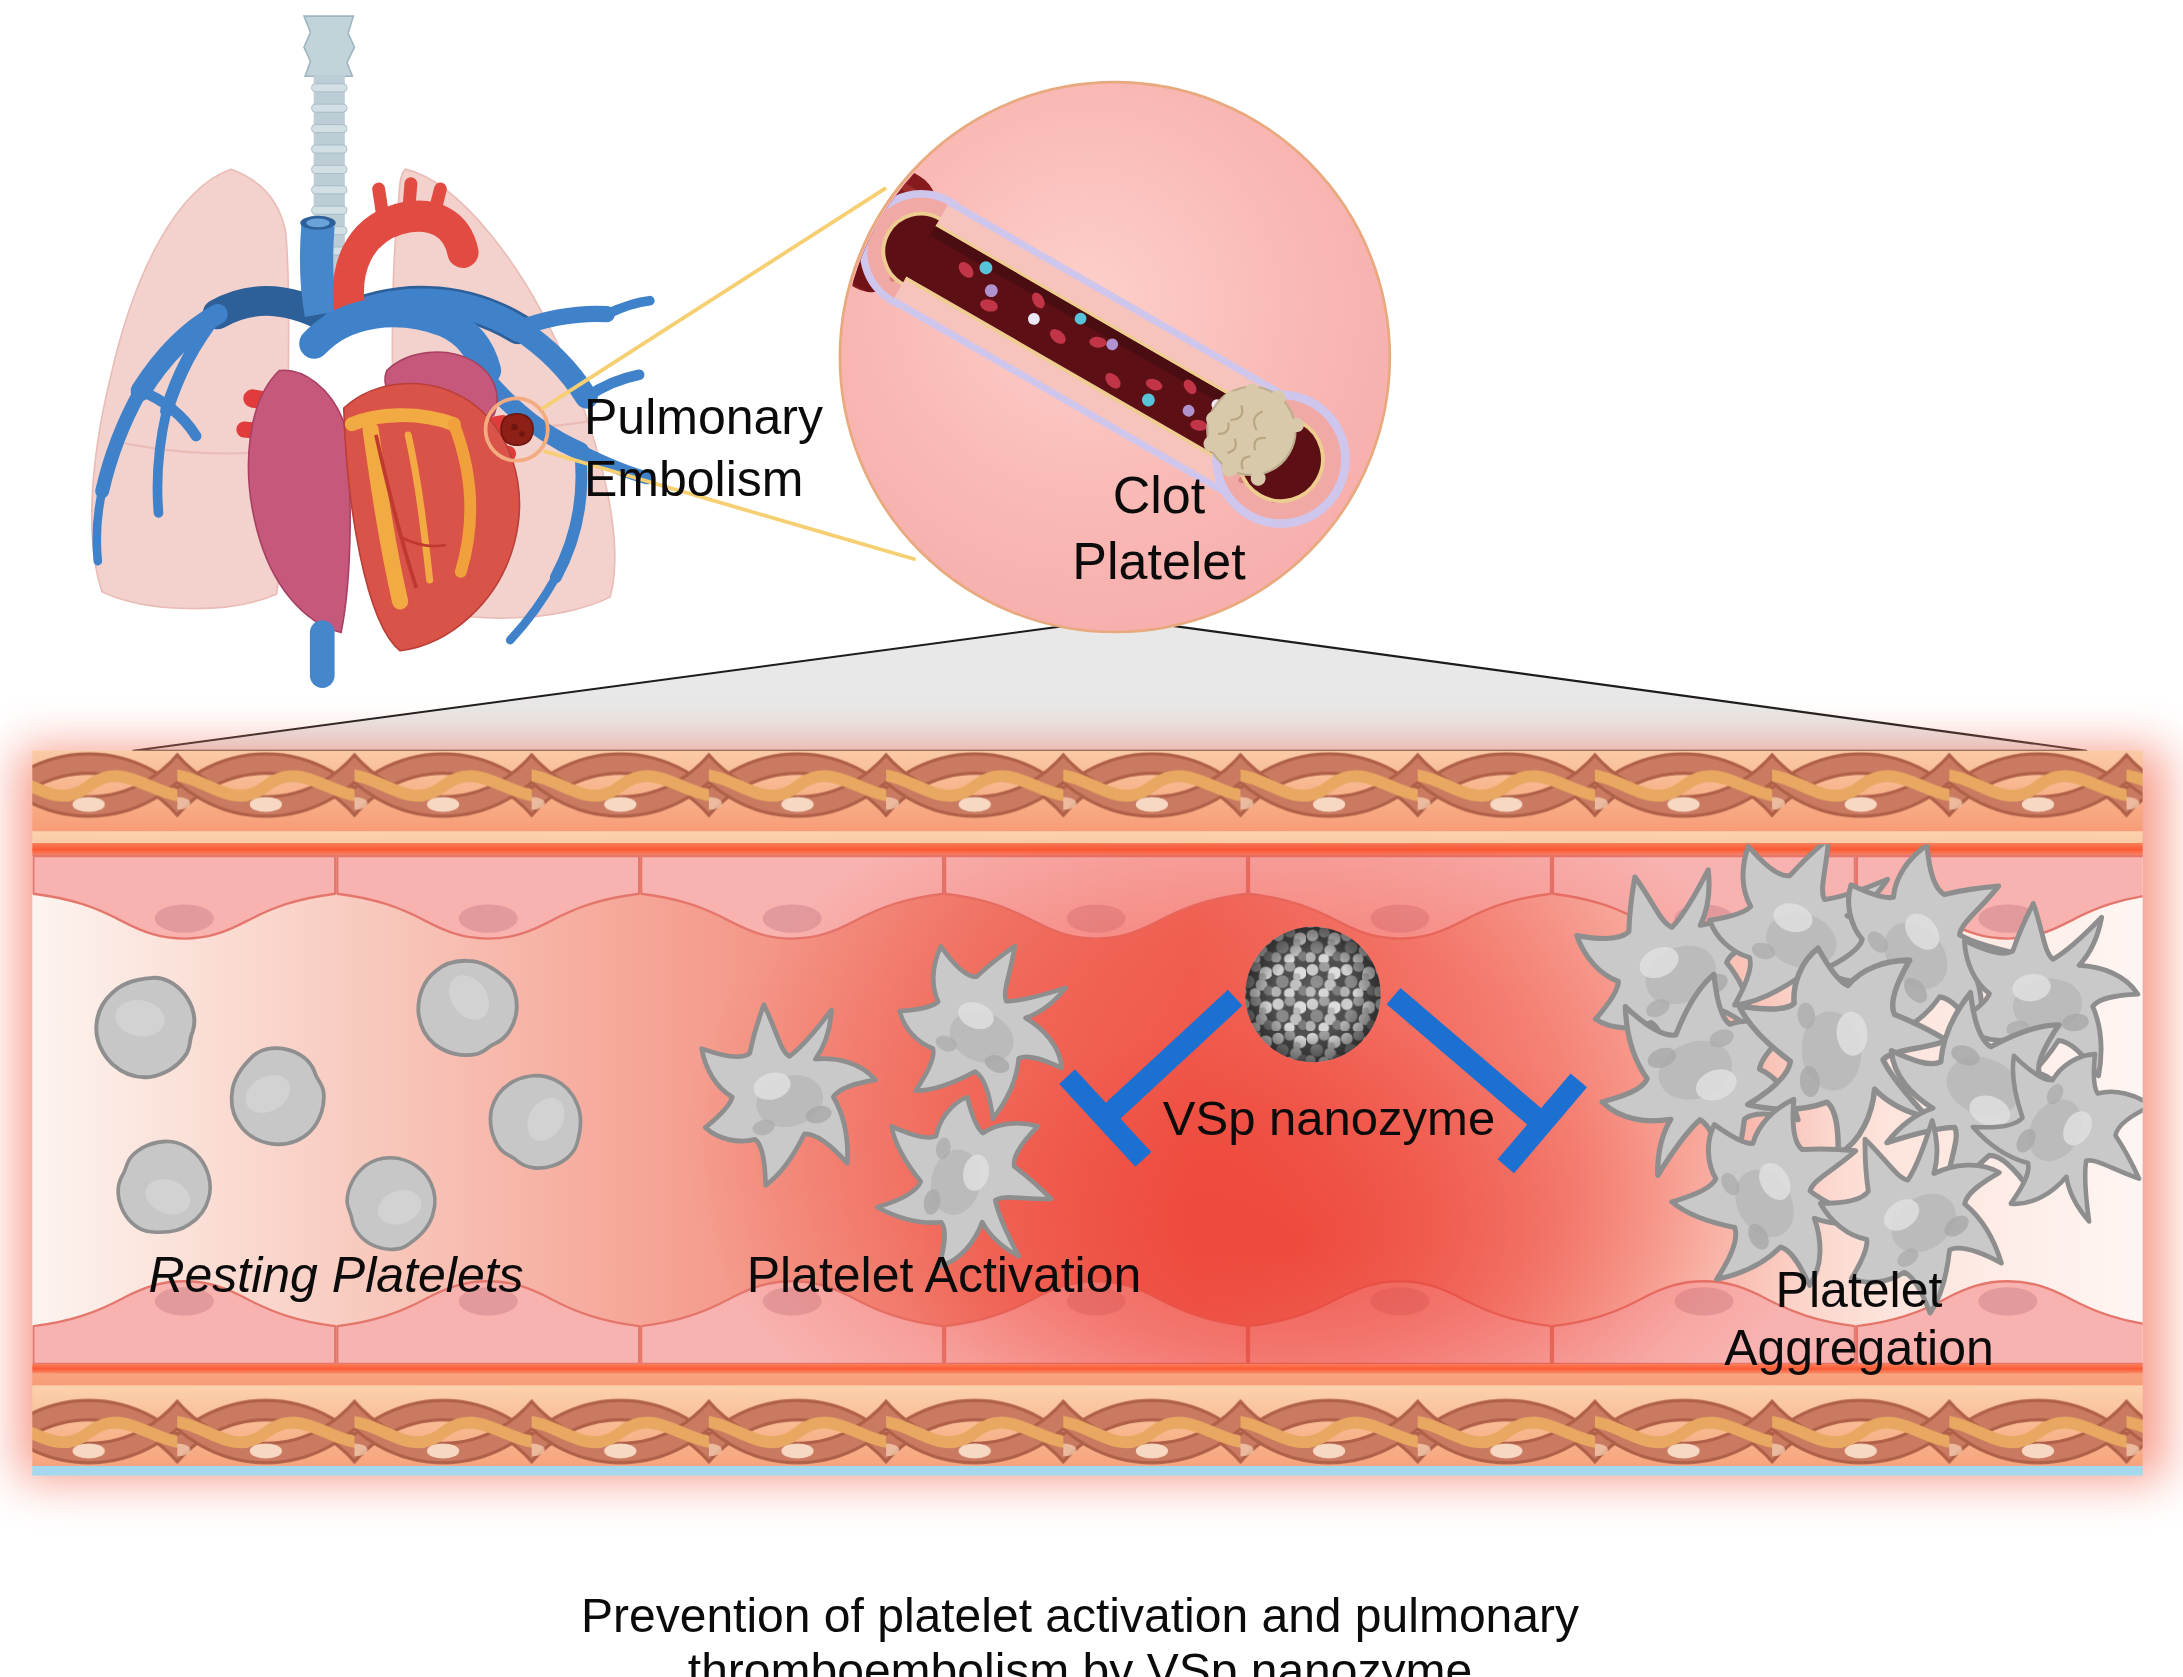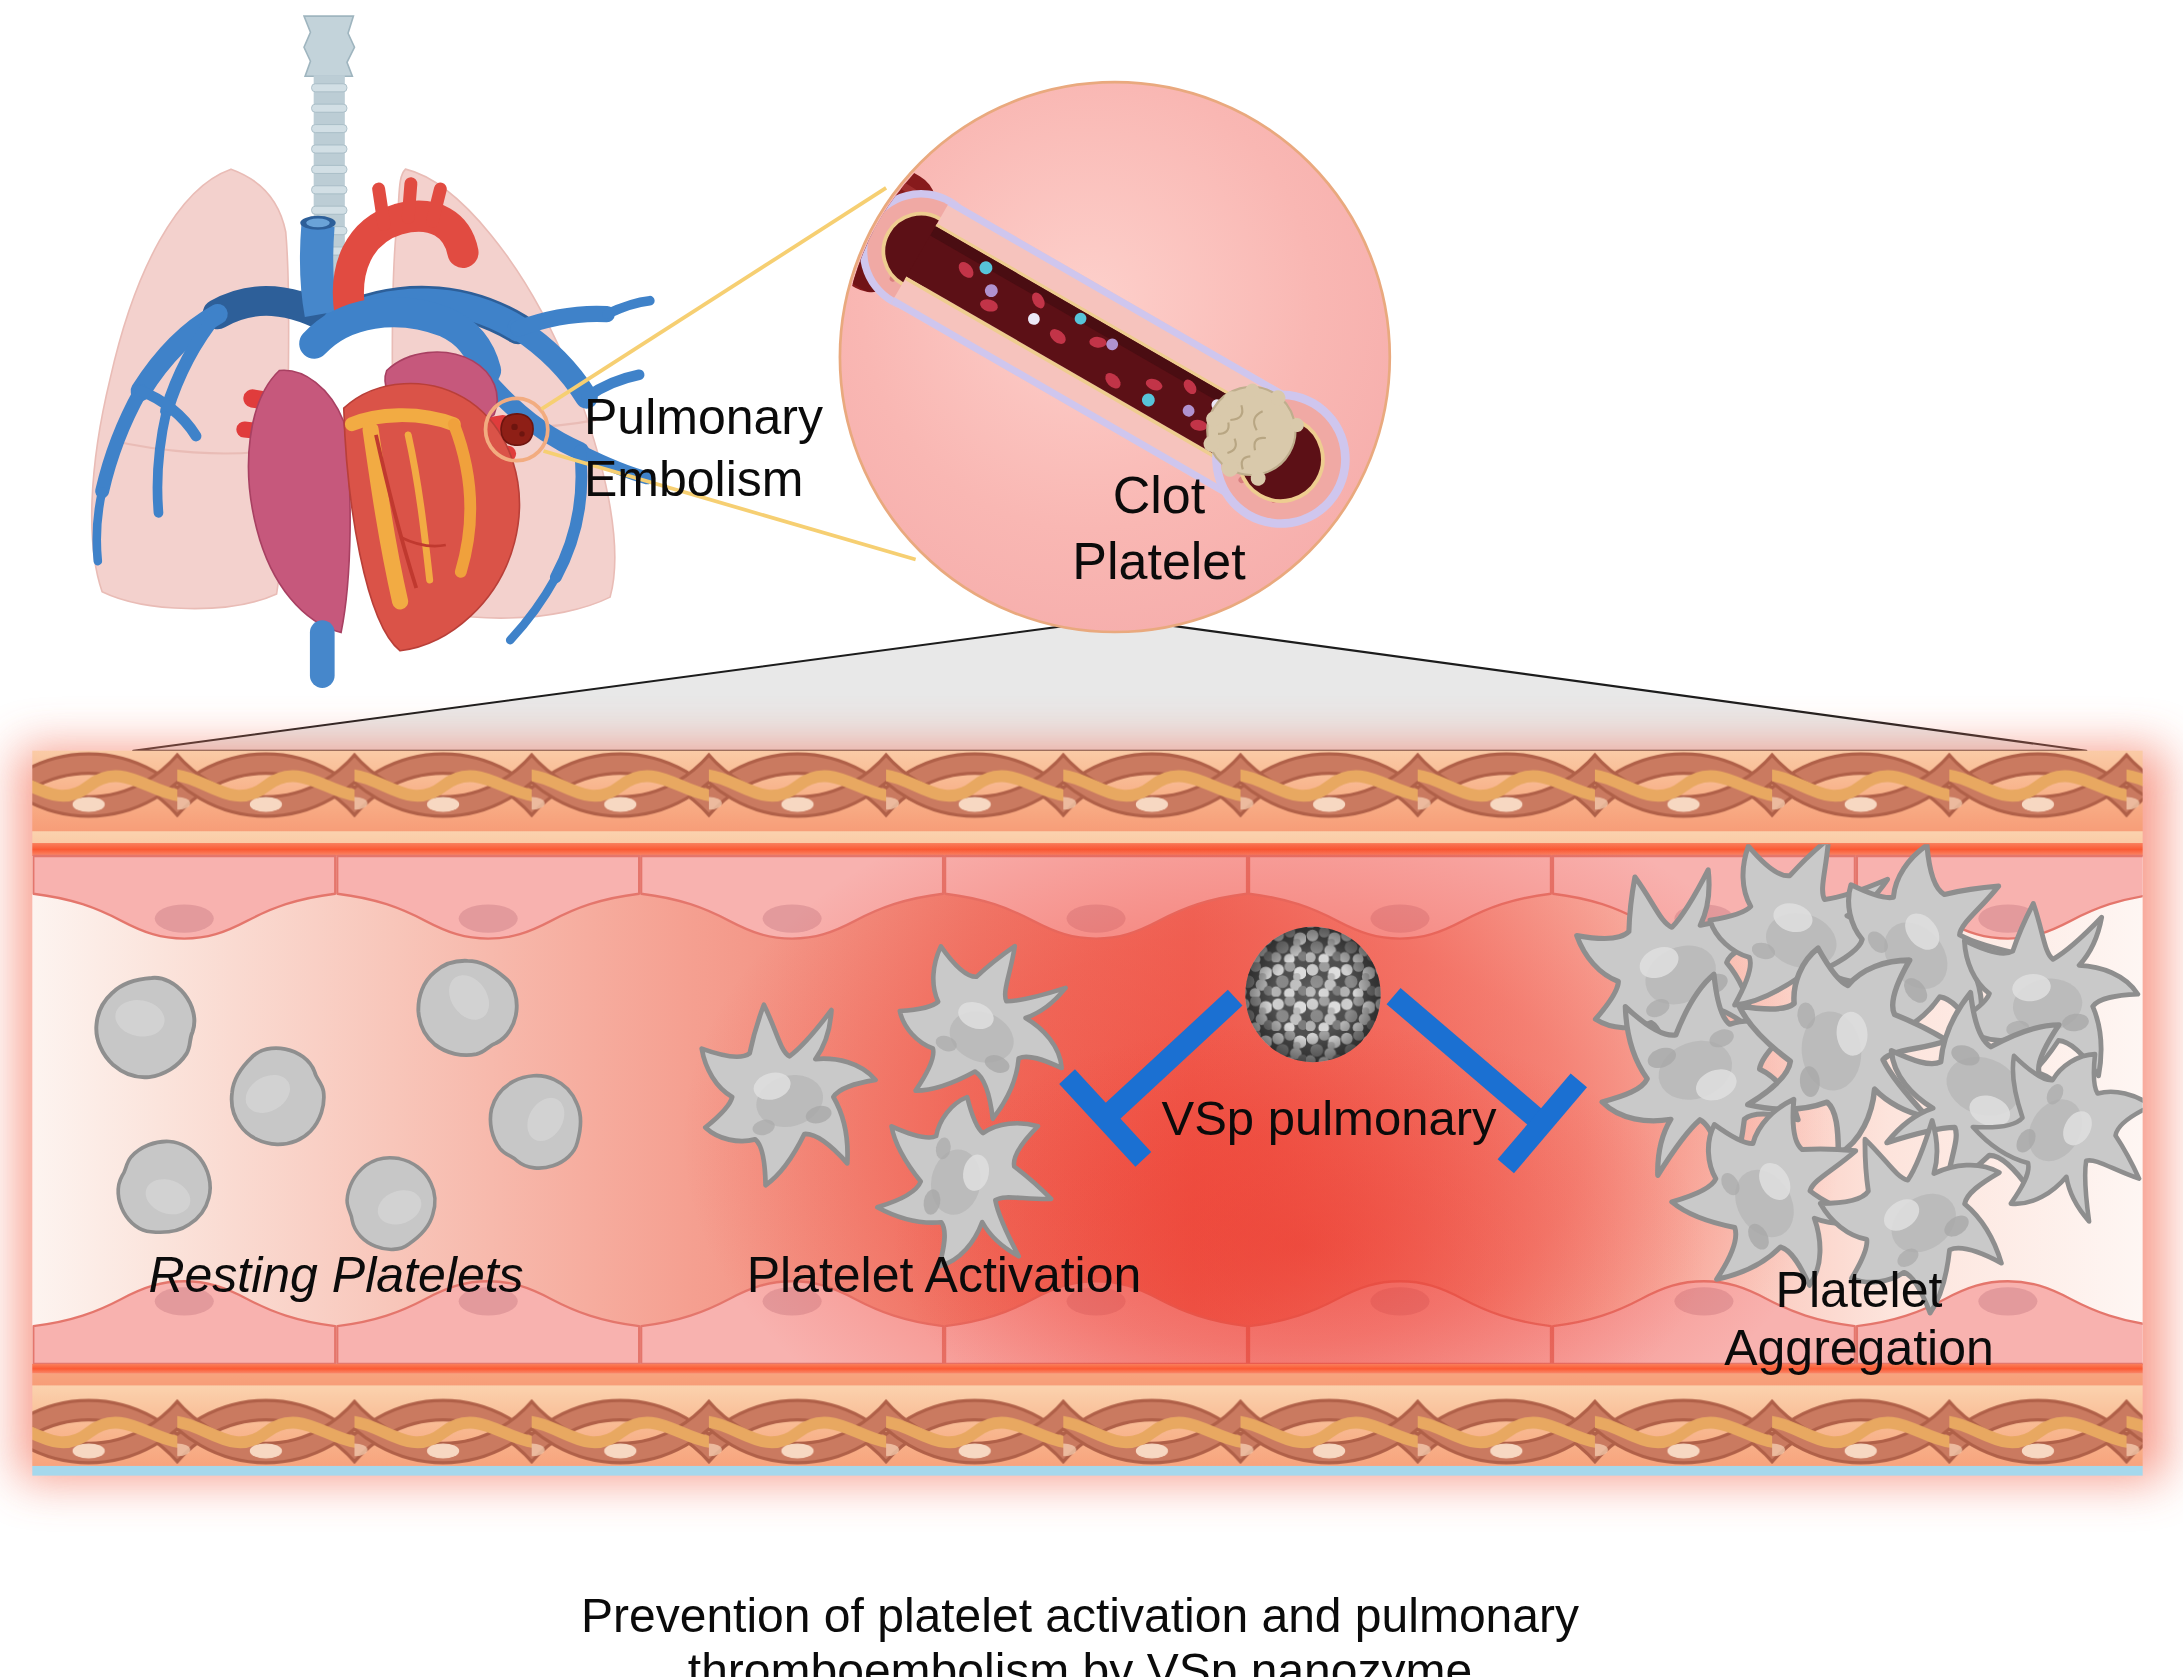--- a/index.html
+++ b/index.html
@@ -360,17 +360,17 @@
 
 <div class="lbl ctr" style="left:1159px;top:462px;font-size:52px;line-height:66px;">Clot
 Platelet</div>
 
 <div class="lbl ctr" style="left:336px;top:1246px;font-size:50px;font-style:italic;">Resting Platelets</div>
 
 <div class="lbl ctr" style="left:944px;top:1246px;font-size:50px;">Platelet Activation</div>
 
 <div class="lbl ctr" style="left:1859px;top:1261px;font-size:50px;">Platelet Aggregation</div>
 
-<div class="lbl ctr" style="left:1329px;top:1090px;font-size:49px;">VSp pulmonary</div>
+<div class="lbl ctr" style="left:1329px;top:1090px;font-size:49px;">VSp nanozyme</div>
 
 <div class="lbl ctr" style="left:1080px;top:1588px;font-size:48px;">Prevention of platelet activation and pulmonary thromboembolism by VSp nanozyme</div>
 </div>
 
 
 </body></html>

